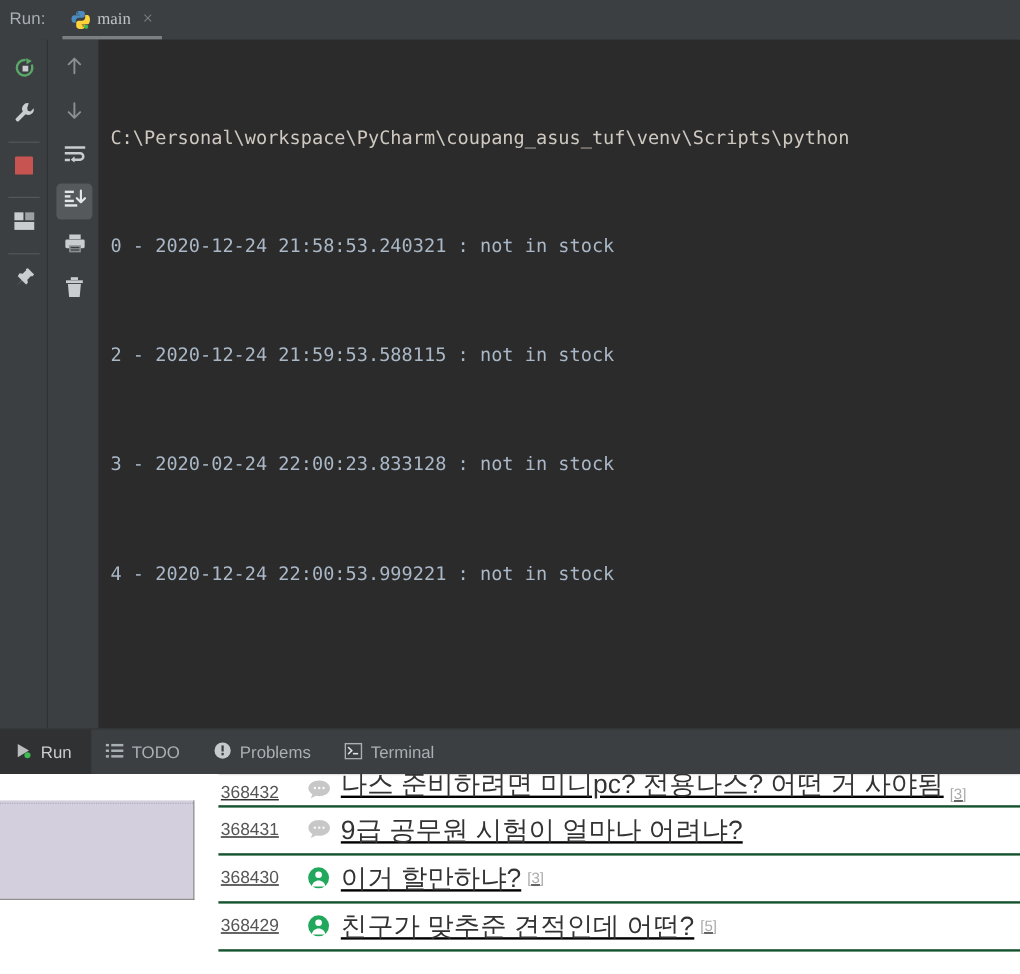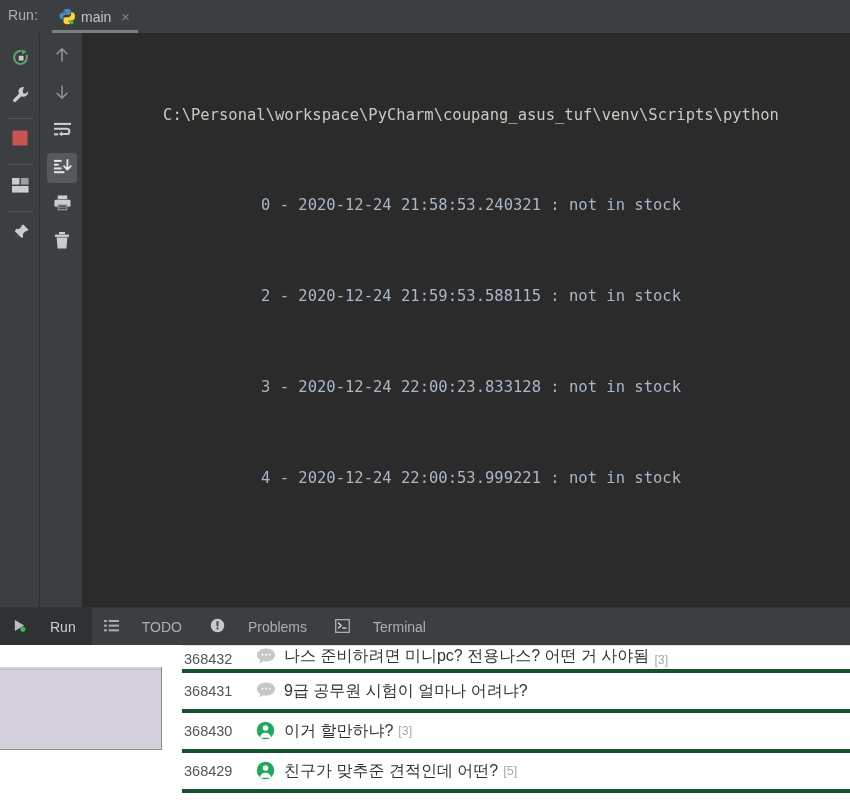--- a/index.html
+++ b/index.html
@@ -43,20 +43,21 @@
   }
   #tab-main {
     position: absolute;
     left: 52px; top: 0;
     height: 33px;
     display: flex;
     align-items: center;
     gap: 6px;
     padding: 0 8px 0 6px;
     box-sizing: border-box;
+    font-family: Liberation Serif, serif;
   }
   #tab-main .tab-underline {
     position: absolute;
     left: 0; bottom: 0;
     width: 100%;
     height: 3px;
     background: #7a7f82;
   }
   .tab-title {
     font-size: 14px;
@@ -115,38 +116,38 @@
     overflow: hidden;
   }
   #console-lines {
     padding: 6px 0 0 10px;
     font-family: "DejaVu Sans Mono", "Liberation Mono", monospace;
     font-size: 15.5px;
     line-height: 30.3px;
     white-space: pre;
     color: #a9b7c6;
   }
-  .cline { height: 30.3px; text-align: center; }
+  .cline { height: 30.3px; }
   .cline.cmd { color: #cfc8c0; }
 
   
   #tool-tabs {
     position: absolute;
     left: 0; top: 607px;
     width: 850px;
     height: 38px;
     background: #3c3f41;
     border-top: 1px solid #323537;
     display: flex;
     align-items: stretch;
   }
   .ttab {
     display: flex;
     align-items: center;
-    gap: 23px;
+    gap: 7px;
     padding: 0 16px 0 12px;
     font-size: 14px;
     color: #a9b0b3;
     height: 100%;
     box-sizing: border-box;
   }
   .ttab.active { background: #2f3133; color: #c9ced0; }
 
   
   #browser {
@@ -173,35 +174,36 @@
   }
   #post-list {
     position: absolute;
     left: 182px; top: 0;
     width: 668px;
   }
   .post-row {
     display: flex;
     align-items: center;
     height: 40px;
-    border-bottom: 4px solid #14532d;
+    border-bottom: 2px solid #14532d;
     box-sizing: border-box;
+    text-decoration: underline;
   }
   .post-row.clipped { height: 28px; align-items: flex-end; padding-bottom: 2px; }
   .post-no {
     width: 72px;
     text-align: left;
     font-size: 14.5px;
     color: #555555;
     flex: none;
     padding-left: 2px;
   }
   .post-icon { width: 20px; height: 20px; flex: none; margin-right: 8px; position: relative; }
   .post-title {
-    font-size: 16px;
+    font-size: 22px;
     color: #333333;
     white-space: nowrap;
   }
   .post-count {
     font-size: 12.5px;
     color: #aaaaaa;
     margin-left: 5px;
   }
   .sep-line {
     position: absolute;
@@ -333,21 +335,21 @@
         </svg>
       </span>
     </div>
   </div>
 
   <div id="console">
     <div id="console-lines">
       <div class="cline cmd">C:\Personal\workspace\PyCharm\coupang_asus_tuf\venv\Scripts\python</div>
       <div class="cline">0 - 2020-12-24 21:58:53.240321 : not in stock</div>
       <div class="cline">2 - 2020-12-24 21:59:53.588115 : not in stock</div>
-      <div class="cline">3 - 2020-12-24 22:00:23.833128 : not in stock</div>
+      <div class="cline">3 - 2020-02-24 22:00:23.833128 : not in stock</div>
       <div class="cline">4 - 2020-12-24 22:00:53.999221 : not in stock</div>
       
       
       
       
       
       
       
       
       

